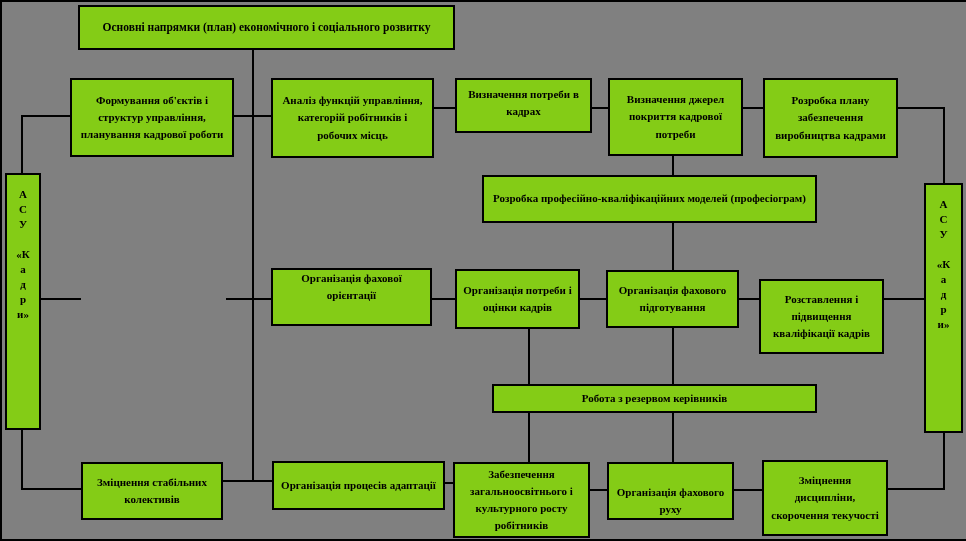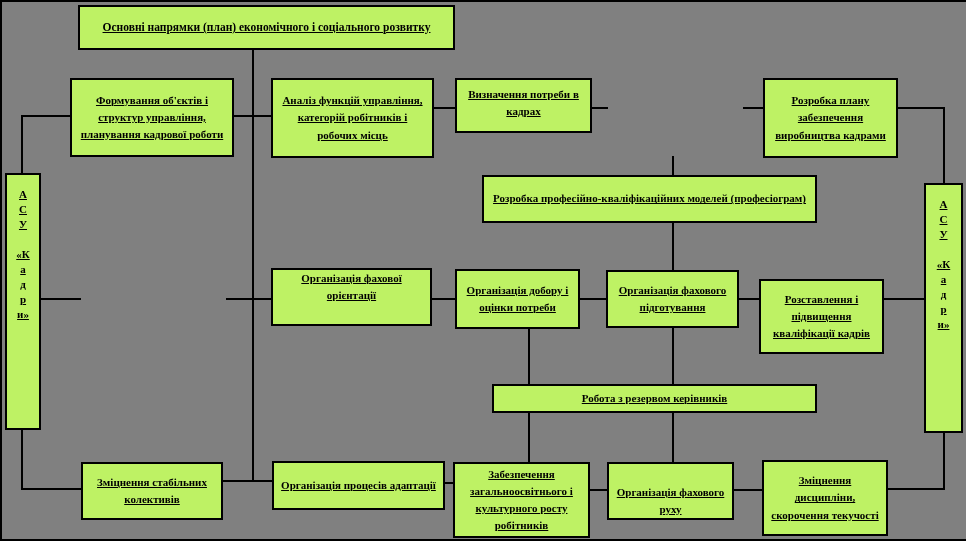--- a/index.html
+++ b/index.html
@@ -5,33 +5,32 @@
   html,body { margin:0; padding:0; }
   .canvas {
     position:relative;
     width:966px; height:541px;
     background:#808080;
     overflow:hidden;
     font-family:"Liberation Serif","DejaVu Serif",serif;
   }
   .box {
     position:absolute;
-    background:#bef264;
+    background:#84cc16;
     border:2px solid #000000;
     box-sizing:border-box;
     display:flex;
     align-items:center;
     justify-content:center;
     text-align:center;
     font-weight:bold;
     font-size:11px;
     line-height:1.55;
     color:#000000;
     padding:2px 4px;
-    text-decoration:underline;
   }
   .vbox {
     flex-direction:column;
     justify-content:flex-start;
     padding-top:12px;
   }
   .vbox .letter { display:block; line-height:15px; }
   .vbox .letter-gap { display:block; height:15px; }
   .line {
     position:absolute;
@@ -107,33 +106,36 @@
 
   <div class="box" style="left:70px;top:78px;width:164px;height:79px">
     <span>Формування об'єктів і структур управління, планування кадрової роботи</span>
   </div>
   <div class="box" style="left:271px;top:78px;width:163px;height:80px">
     <span>Аналіз функцій управління, категорій робітників і робочих місць</span>
   </div>
   <div class="box" style="left:455px;top:78px;width:137px;height:55px;align-items:flex-start;padding-top:6px">
     <span>Визначення потреби в кадрах</span>
   </div>
+  <div class="box" style="left:608px;top:78px;width:135px;height:78px">
+    <span>Визначення джерел покриття кадрової потреби</span>
+  </div>
   <div class="box" style="left:763px;top:78px;width:135px;height:80px">
     <span>Розробка плану забезпечення виробництва кадрами</span>
   </div>
 
   <div class="box" style="left:482px;top:175px;width:335px;height:48px">
     <span>Розробка професійно-кваліфікаційних моделей (професіограм)</span>
   </div>
 
   <div class="box" style="left:271px;top:268px;width:161px;height:58px;align-items:flex-start;padding-top:0">
     <span>Організація фахової орієнтації</span>
   </div>
   <div class="box" style="left:455px;top:269px;width:125px;height:60px">
-    <span>Організація добору і оцінки потреби</span>
+    <span>Організація потреби і оцінки кадрів</span>
   </div>
   <div class="box" style="left:606px;top:270px;width:133px;height:58px">
     <span>Організація фахового підготування</span>
   </div>
   <div class="box" style="left:759px;top:279px;width:125px;height:75px">
     <span>Розставлення і підвищення кваліфікації кадрів</span>
   </div>
 
   <div class="box" style="left:492px;top:384px;width:325px;height:29px">
     <span>Робота з резервом керівників</span>

